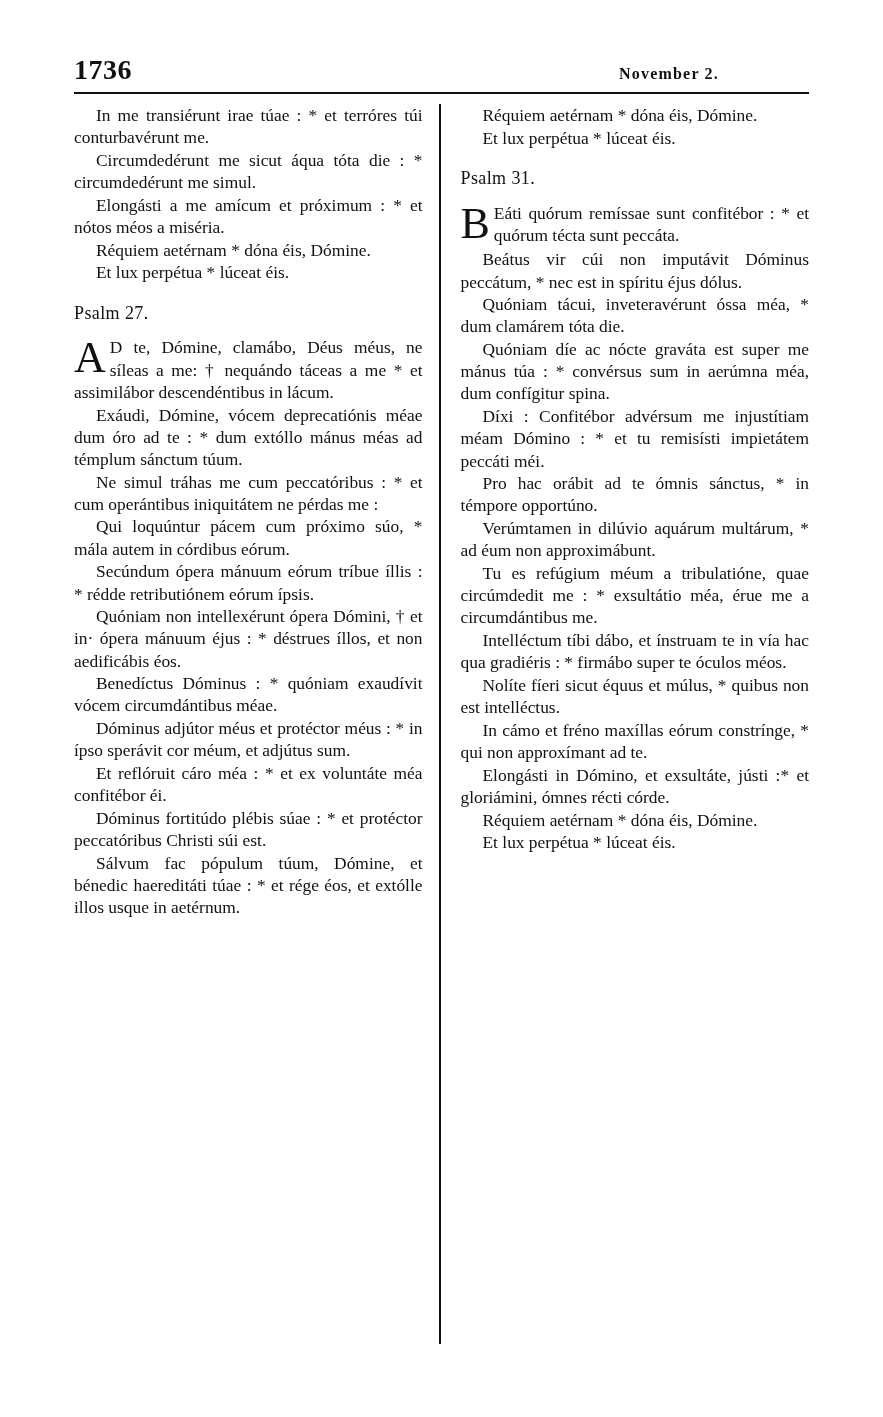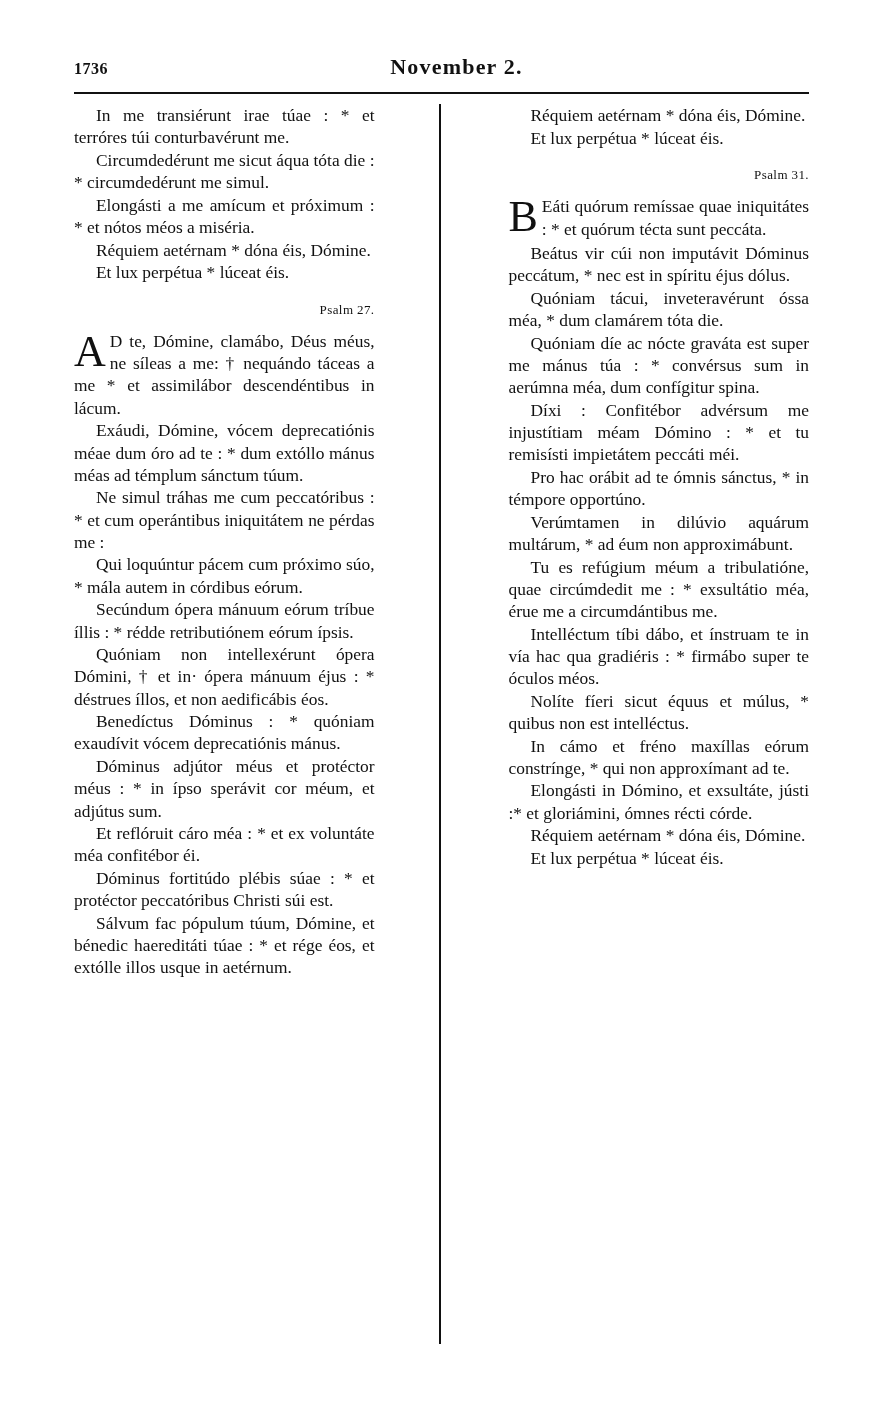--- a/index.html
+++ b/index.html
@@ -28,43 +28,42 @@
     align-items: baseline;
     font-size: 23px;
     font-weight: bold;
     letter-spacing: 0.5px;
     margin: 0 0 8px 0;
     height: 30px;
   }
   .folio {
     width: 120px;
     text-align: left;
-    font-size: 16px;
+    font-size: 28px;
     font-weight: bold;
   }
   .header-title {
     flex: 1;
-    text-align: center;
-    font-size: 22px;
+    text-align: right;
+    font-size: 16px;
     font-weight: bold;
     letter-spacing: 1.2px;
     padding-right: 90px;
   }
   .rule {
     border: 0;
     border-top: 2px solid #111;
     margin: 0 0 10px 0;
     width: 735px;
   }
   .columns {
     display: flex;
     width: 735px;
     height: 1240px;
     position: relative;
-    gap: 48px;
   }
   .col {
     width: 350px;
     font-size: 17.4px;
     line-height: 1.275;
     text-align: justify;
     hyphens: manual;
   }
   .col.left { padding-right: 16px; }
   .col.right { padding-left: 20px; }
@@ -72,22 +71,22 @@
     width: 0;
     border-left: 2px solid #111;
     margin: 0 0 0 0;
     height: 1240px;
   }
   p.v {
     margin: 0 0 0.5px 0;
     text-indent: 22px;
   }
   .psalm-title {
-    text-align: right;
-    font-size: 13px;
+    text-align: left;
+    font-size: 18px;
     font-weight: normal;
     margin: 18px 0 12px 0;
     letter-spacing: 0.4px;
   }
   .dropcap-block {
     position: relative;
     min-height: 46px;
     margin-bottom: 0.5px;
   }
   .dropcap {
@@ -129,38 +128,38 @@
       <div class="dropcap-block">
         <span class="dropcap">A</span>
         <p>D te, Dómine, clamábo, Déus méus, ne síleas a me: † nequándo táceas a me * et assimilábor descendéntibus in lácum.</p>
       </div>
 
       <p class="v">Exáudi, Dómine, vócem deprecatiónis méae dum óro ad te : * dum extóllo mánus méas ad témplum sánctum túum.</p>
       <p class="v">Ne simul tráhas me cum peccatóribus : * et cum operántibus iniquitátem ne pérdas me :</p>
       <p class="v">Qui loquúntur pácem cum próximo súo, * mála autem in córdibus eórum.</p>
       <p class="v">Secúndum ópera mánuum eórum tríbue íllis : * rédde retributiónem eórum ípsis.</p>
       <p class="v">Quóniam non intellexérunt ópera Dómini, † et in· ópera mánuum éjus : * déstrues íllos, et non aedificábis éos.</p>
-      <p class="v">Benedíctus Dóminus : * quóniam exaudívit vócem deprecatiónis mánus.</p>
+      <p class="v">Benedíctus Dóminus : * quóniam exaudívit vócem circumdántibus méae.</p>
       <p class="v">Dóminus adjútor méus et protéctor méus : * in ípso sperávit cor méum, et adjútus sum.</p>
       <p class="v">Et reflóruit cáro méa : * et ex voluntáte méa confitébor éi.</p>
       <p class="v">Dóminus fortitúdo plébis súae : * et protéctor peccatóribus Christi súi est.</p>
       <p class="v">Sálvum fac pópulum túum, Dómine, et bénedic haereditáti túae : * et rége éos, et extólle illos usque in aetérnum.</p>
     </div>
 
     <div class="divider"></div>
 
     <div class="col right">
       <p class="v">Réquiem aetérnam * dóna éis, Dómine.</p>
       <p class="v">Et lux perpétua * lúceat éis.</p>
 
       <div class="psalm-title">Psalm 31.</div>
 
       <div class="dropcap-block">
         <span class="dropcap">B</span>
-        <p>Eáti quórum remíssae quae iniquitátes : * et quórum técta sunt peccáta.</p>
+        <p>Eáti quórum remíssae sunt confitébor : * et quórum técta sunt peccáta.</p>
       </div>
 
       <p class="v">Beátus vir cúi non imputávit Dóminus peccátum, * nec est in spíritu éjus dólus.</p>
       <p class="v">Quóniam tácui, inveteravérunt óssa méa, * dum clamárem tóta die.</p>
       <p class="v">Quóniam díe ac nócte graváta est super me mánus túa : * convérsus sum in aerúmna méa, dum confígitur spina.</p>
       <p class="v">Díxi : Confitébor advérsum me injustítiam méam Dómino : * et tu remisísti impietátem peccáti méi.</p>
       <p class="v">Pro hac orábit ad te ómnis sánctus, * in témpore opportúno.</p>
       <p class="v">Verúmtamen in dilúvio aquárum multárum, * ad éum non approximábunt.</p>
       <p class="v">Tu es refúgium méum a tribulatióne, quae circúmdedit me : * exsultátio méa, érue me a circumdántibus me.</p>
       <p class="v">Intelléctum tíbi dábo, et ínstruam te in vía hac qua gradiéris : * firmábo super te óculos méos.</p>

